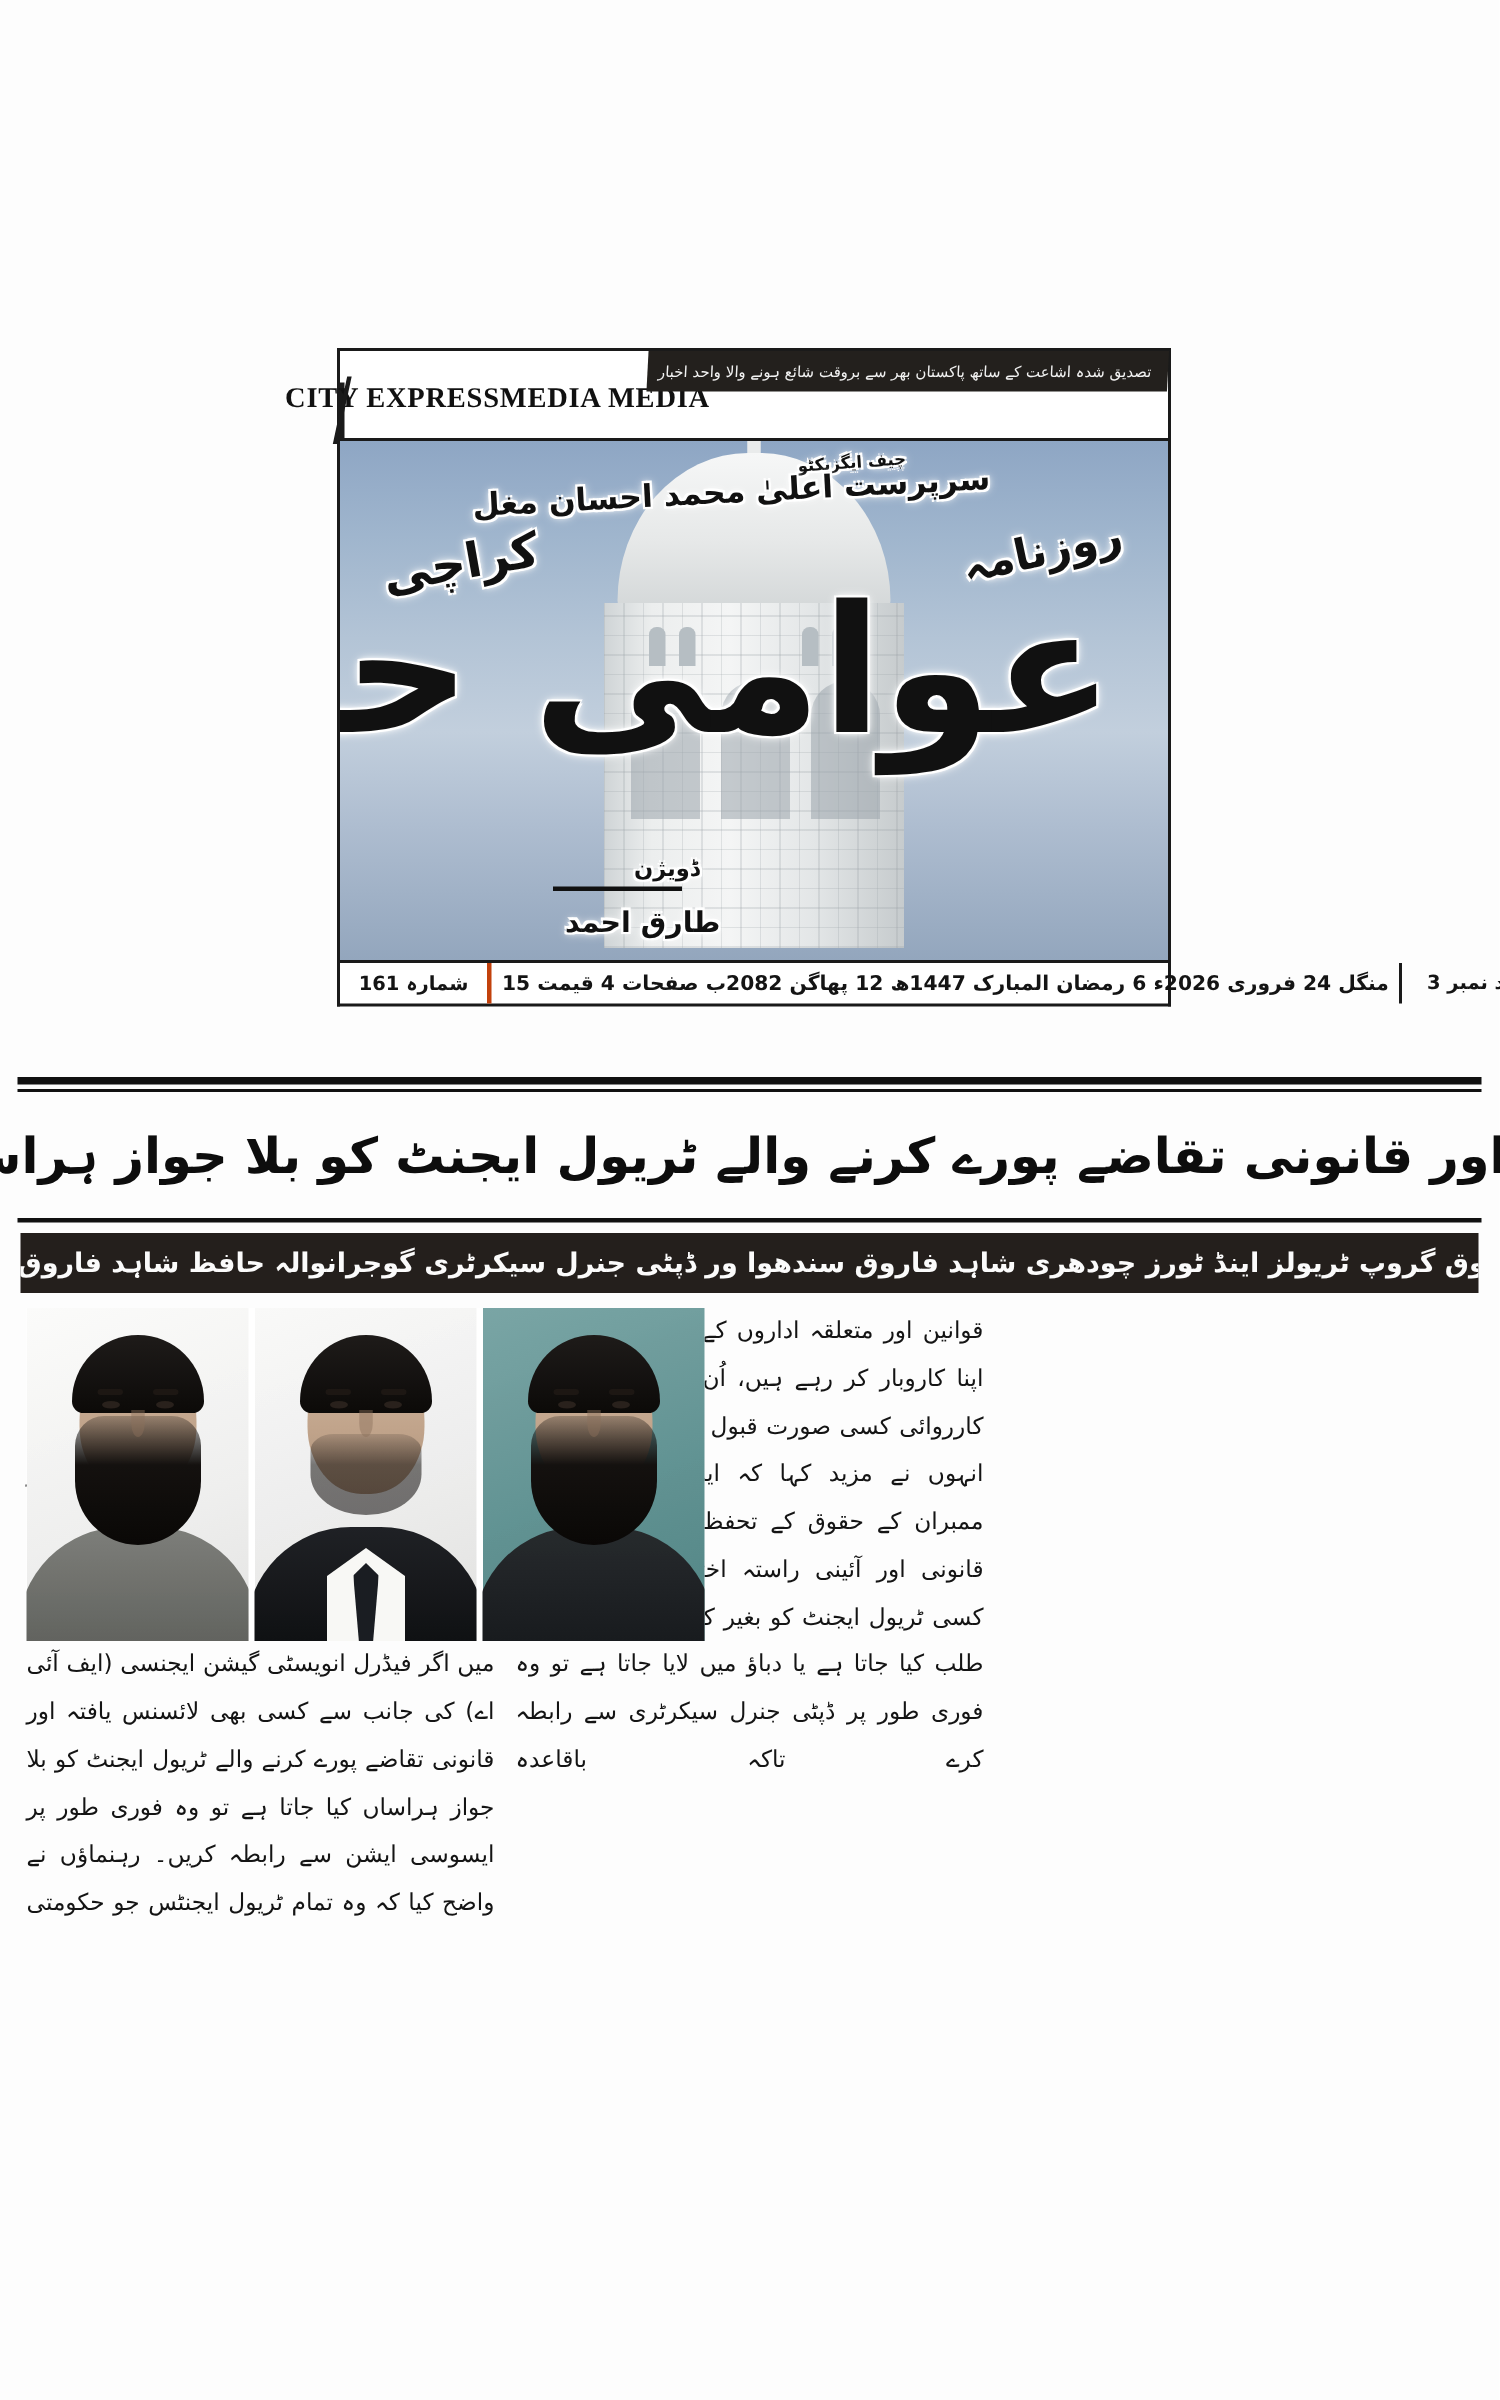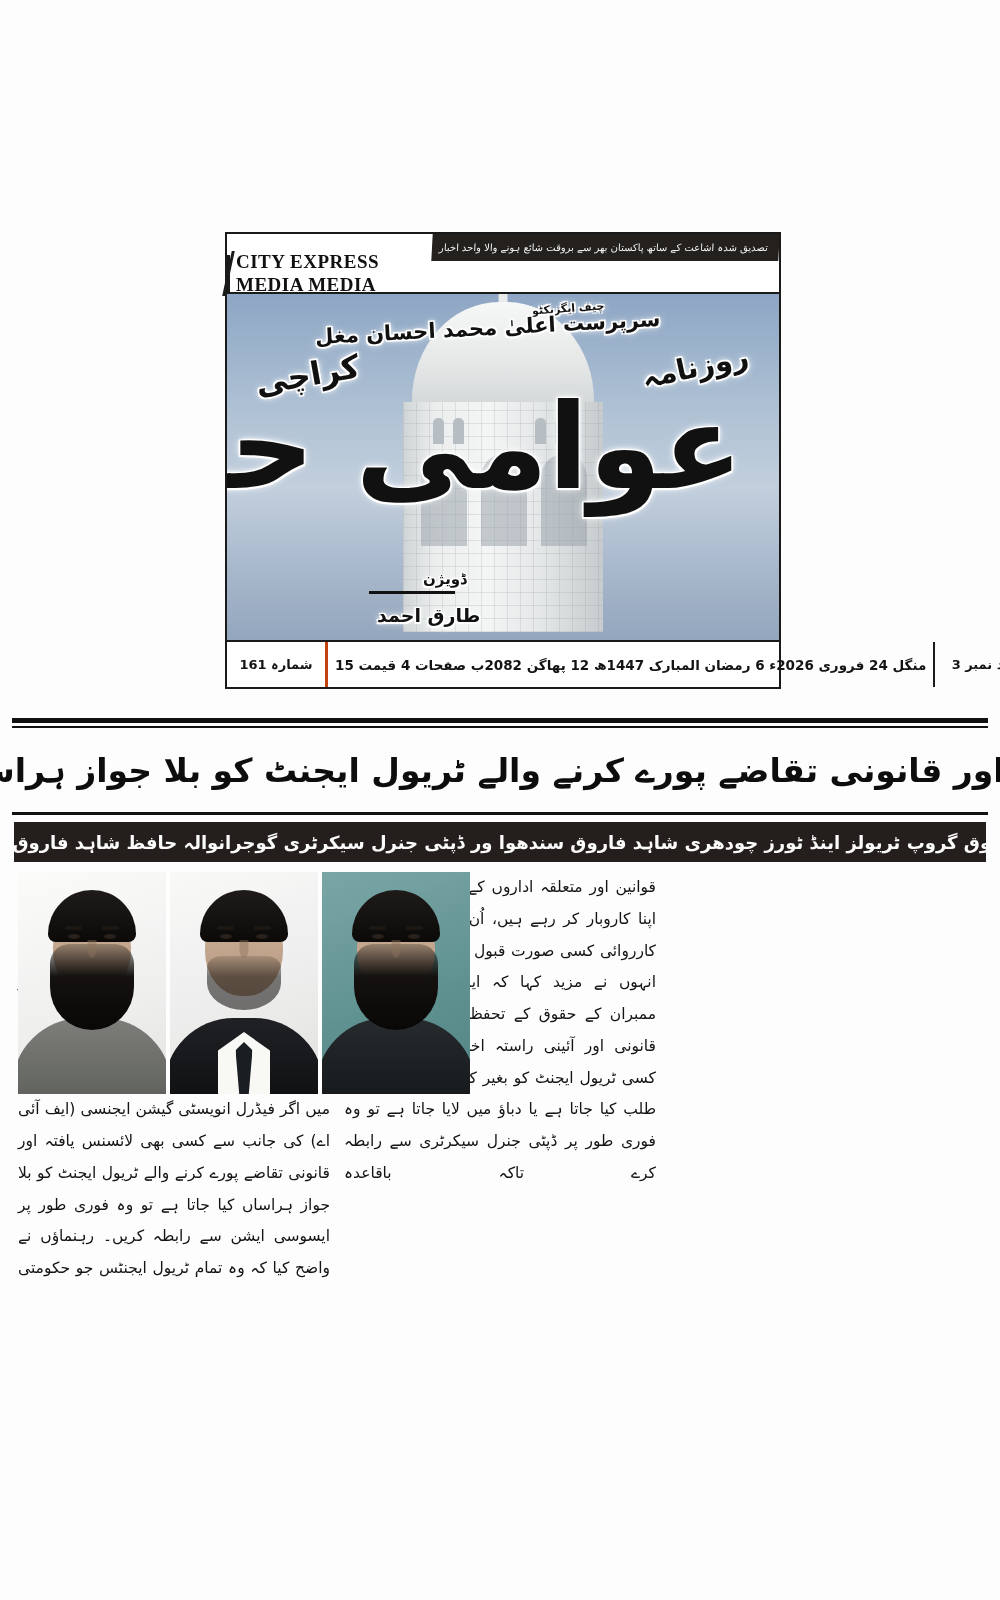--- a/index.html
+++ b/index.html
@@ -37,21 +37,21 @@
     align-items: stretch;
     border: 2px solid #1a1a1a;
     background: #ffffff;
     height: 62px;
     box-sizing: border-box;
   }
   .brand-left {
     width: 192px;
     flex: 0 0 192px;
     display: flex;
-    flex-direction: column;
+    flex-direction: row;
     justify-content: center;
     align-items: flex-start;
     direction: ltr;
     padding: 0 4px 0 6px;
     border-left: 3px solid #1a1a1a;
     position: relative;
     margin-top: 21px;
   }
   .brand-left::after {
     content: "";
@@ -283,21 +283,21 @@
     padding: 0 9px 2px 9px;
     color: #0f0f0f;
   }
 
   
   .datestrip {
     display: flex;
     flex-direction: row-reverse;
     border: 2px solid #1a1a1a;
     border-top: none;
-    height: 47px;
+    height: 29px;
     box-sizing: border-box;
     background: #fff;
     align-items: stretch;
   }
   .ds-cell {
     display: flex;
     align-items: center;
     justify-content: center;
     font-family: "DejaVu Sans", "Liberation Sans", sans-serif;
     font-size: 13px;

